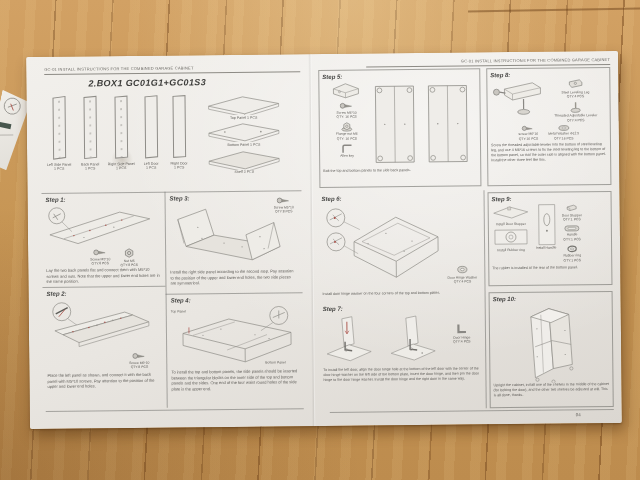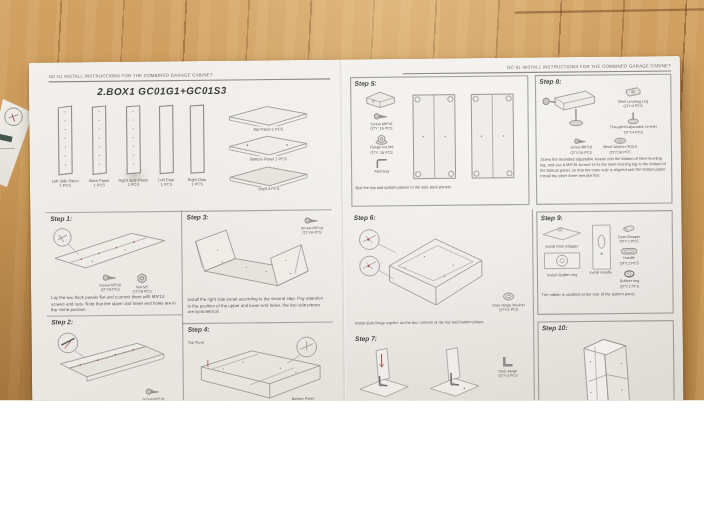--- a/index.html
+++ b/index.html
@@ -1,17 +1,17 @@
 <!DOCTYPE html>
 <html><head>
 <meta charset="utf-8">
 <style>
   html,body{margin:0;padding:0;}
   body{font-family:"Liberation Sans", sans-serif;}
-  .scene{position:relative;width:640px;height:364px;overflow:hidden;
+  .scene{position:relative;width:640px;height:480px;overflow:hidden;
     background:
       radial-gradient(ellipse at 55% 0%, rgba(255,236,190,0.30), rgba(255,236,190,0) 45%),
       radial-gradient(ellipse at 0% 100%, rgba(90,50,15,0.25), rgba(90,50,15,0) 40%),
       repeating-linear-gradient(93deg, rgba(255,228,170,0.10) 0 10px, rgba(0,0,0,0) 10px 26px),
       repeating-linear-gradient(93deg, rgba(0,0,0,0) 0 55px, rgba(110,65,25,0.45) 55px 56.5px, rgba(0,0,0,0) 56.5px 112px, rgba(110,65,25,0.35) 112px 113.5px),
       linear-gradient(180deg,#d2a164 0%, #c79655 45%, #bd8c4e 100%);
   }
   .abs{position:absolute;}
   .paper{position:absolute;left:28px;top:54px;width:592px;height:372px;
     transform:rotate(-0.6deg);border-radius:2px;

